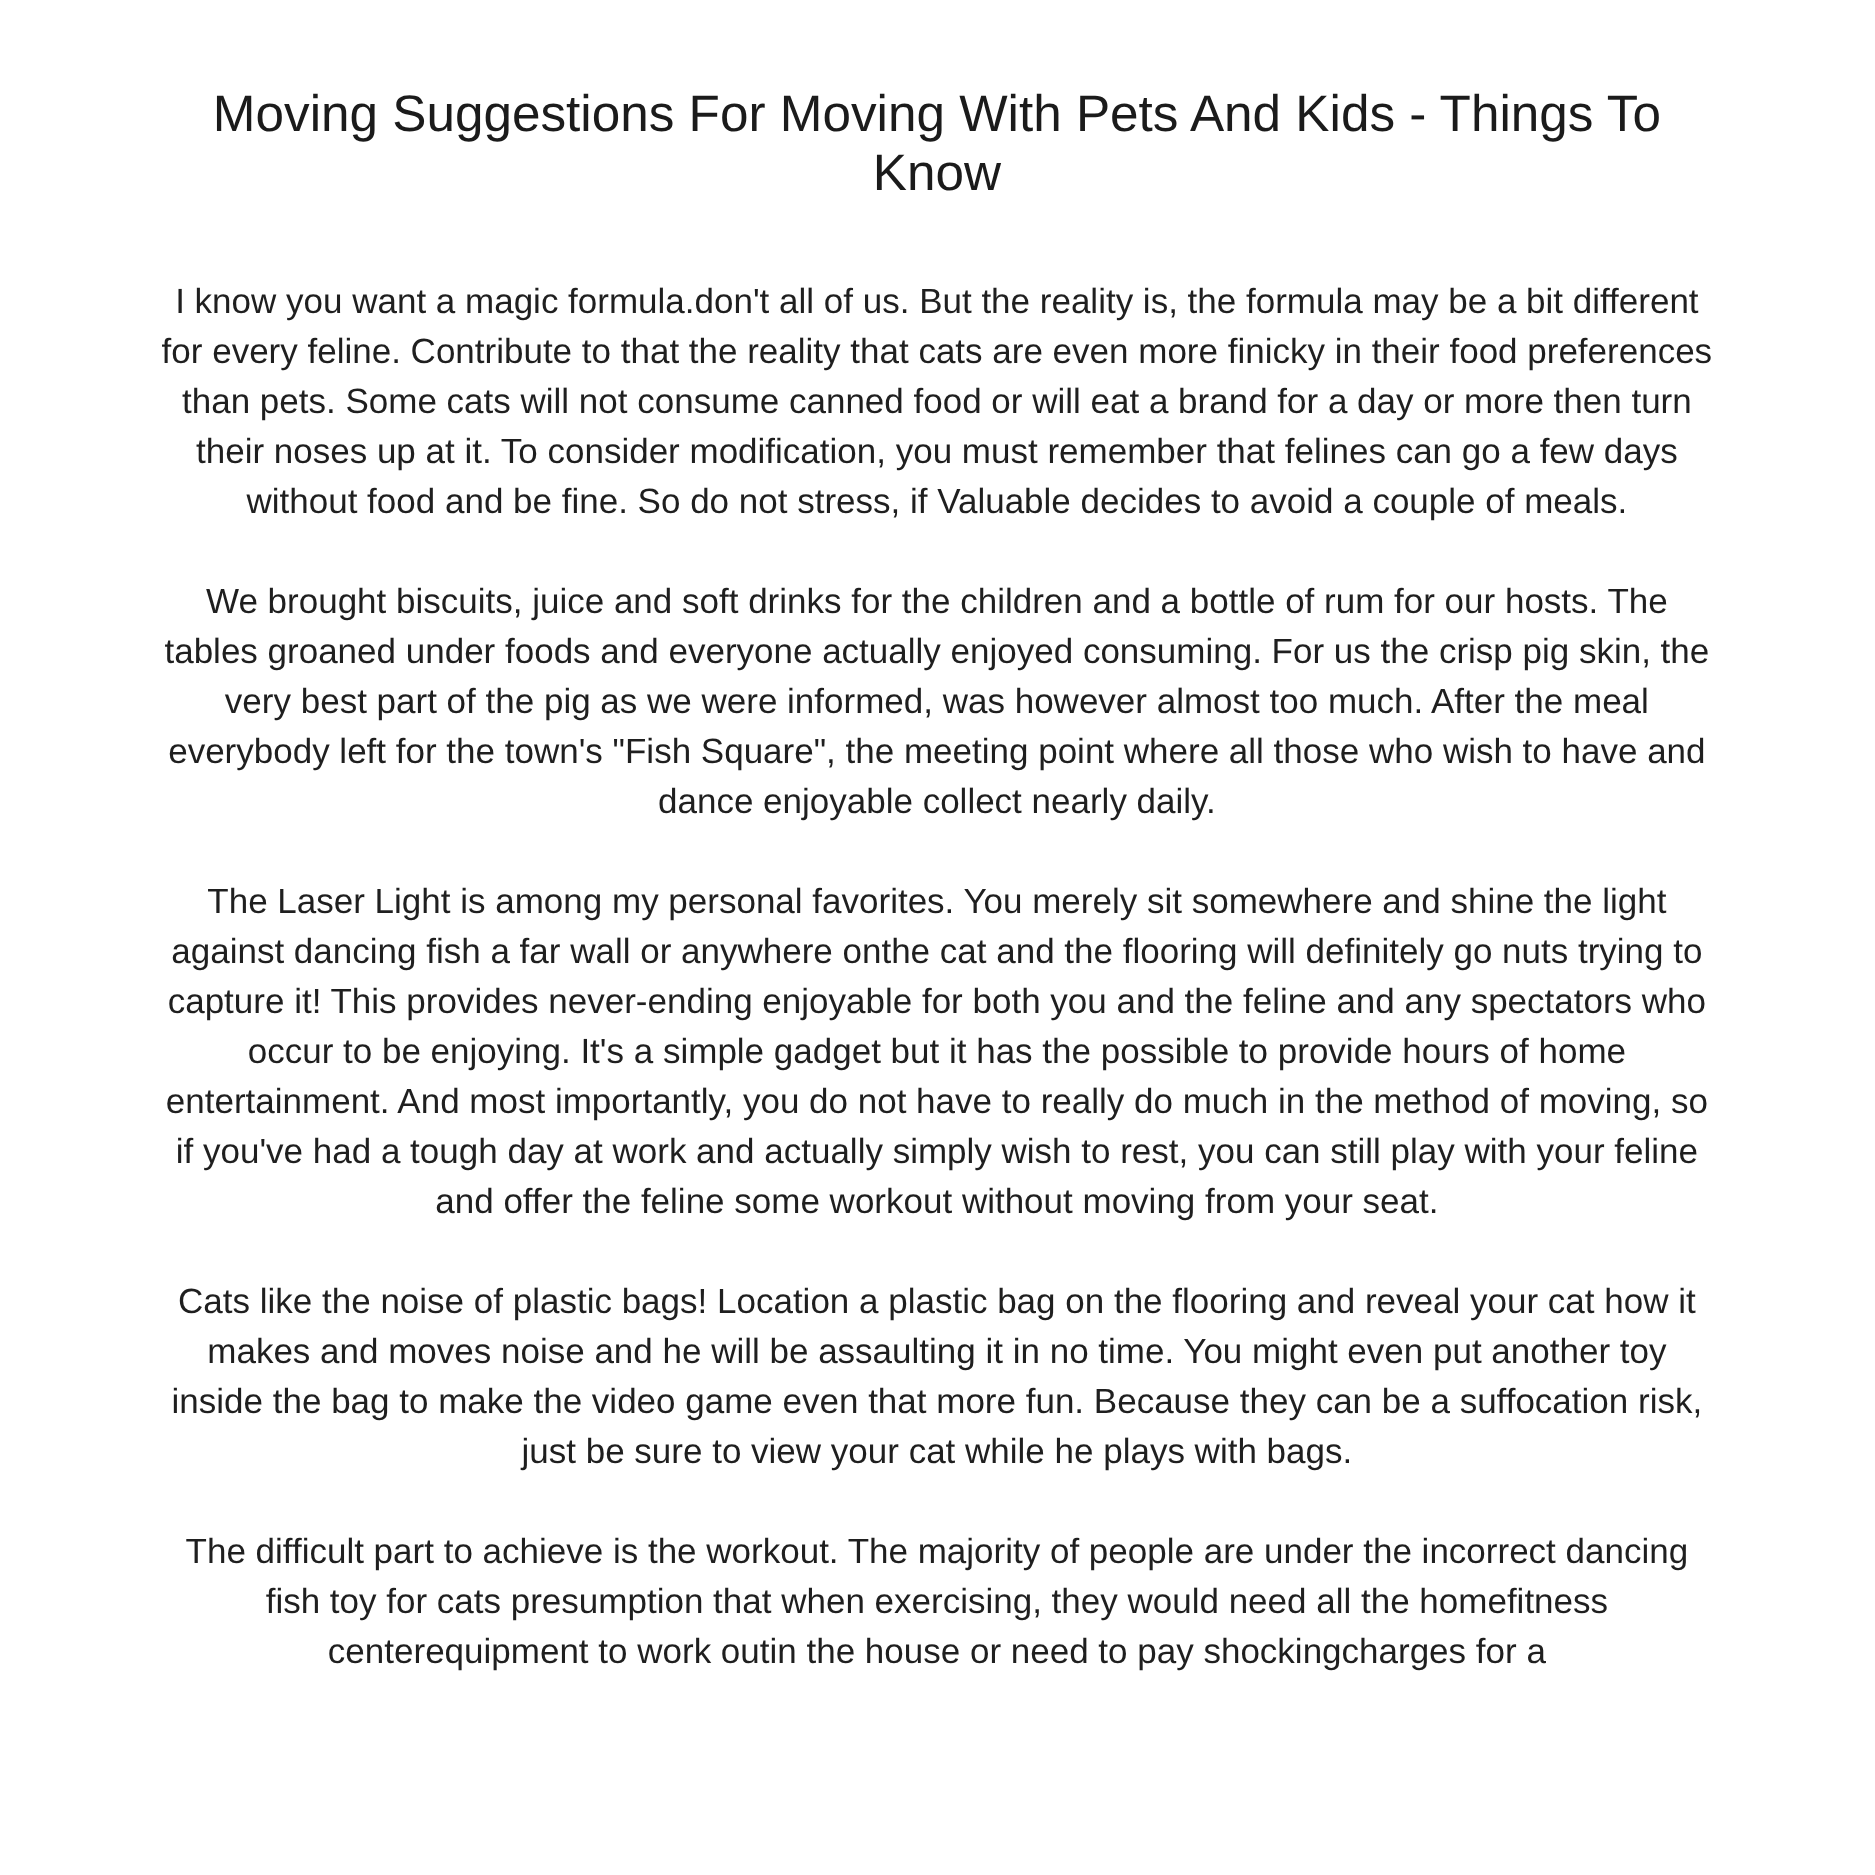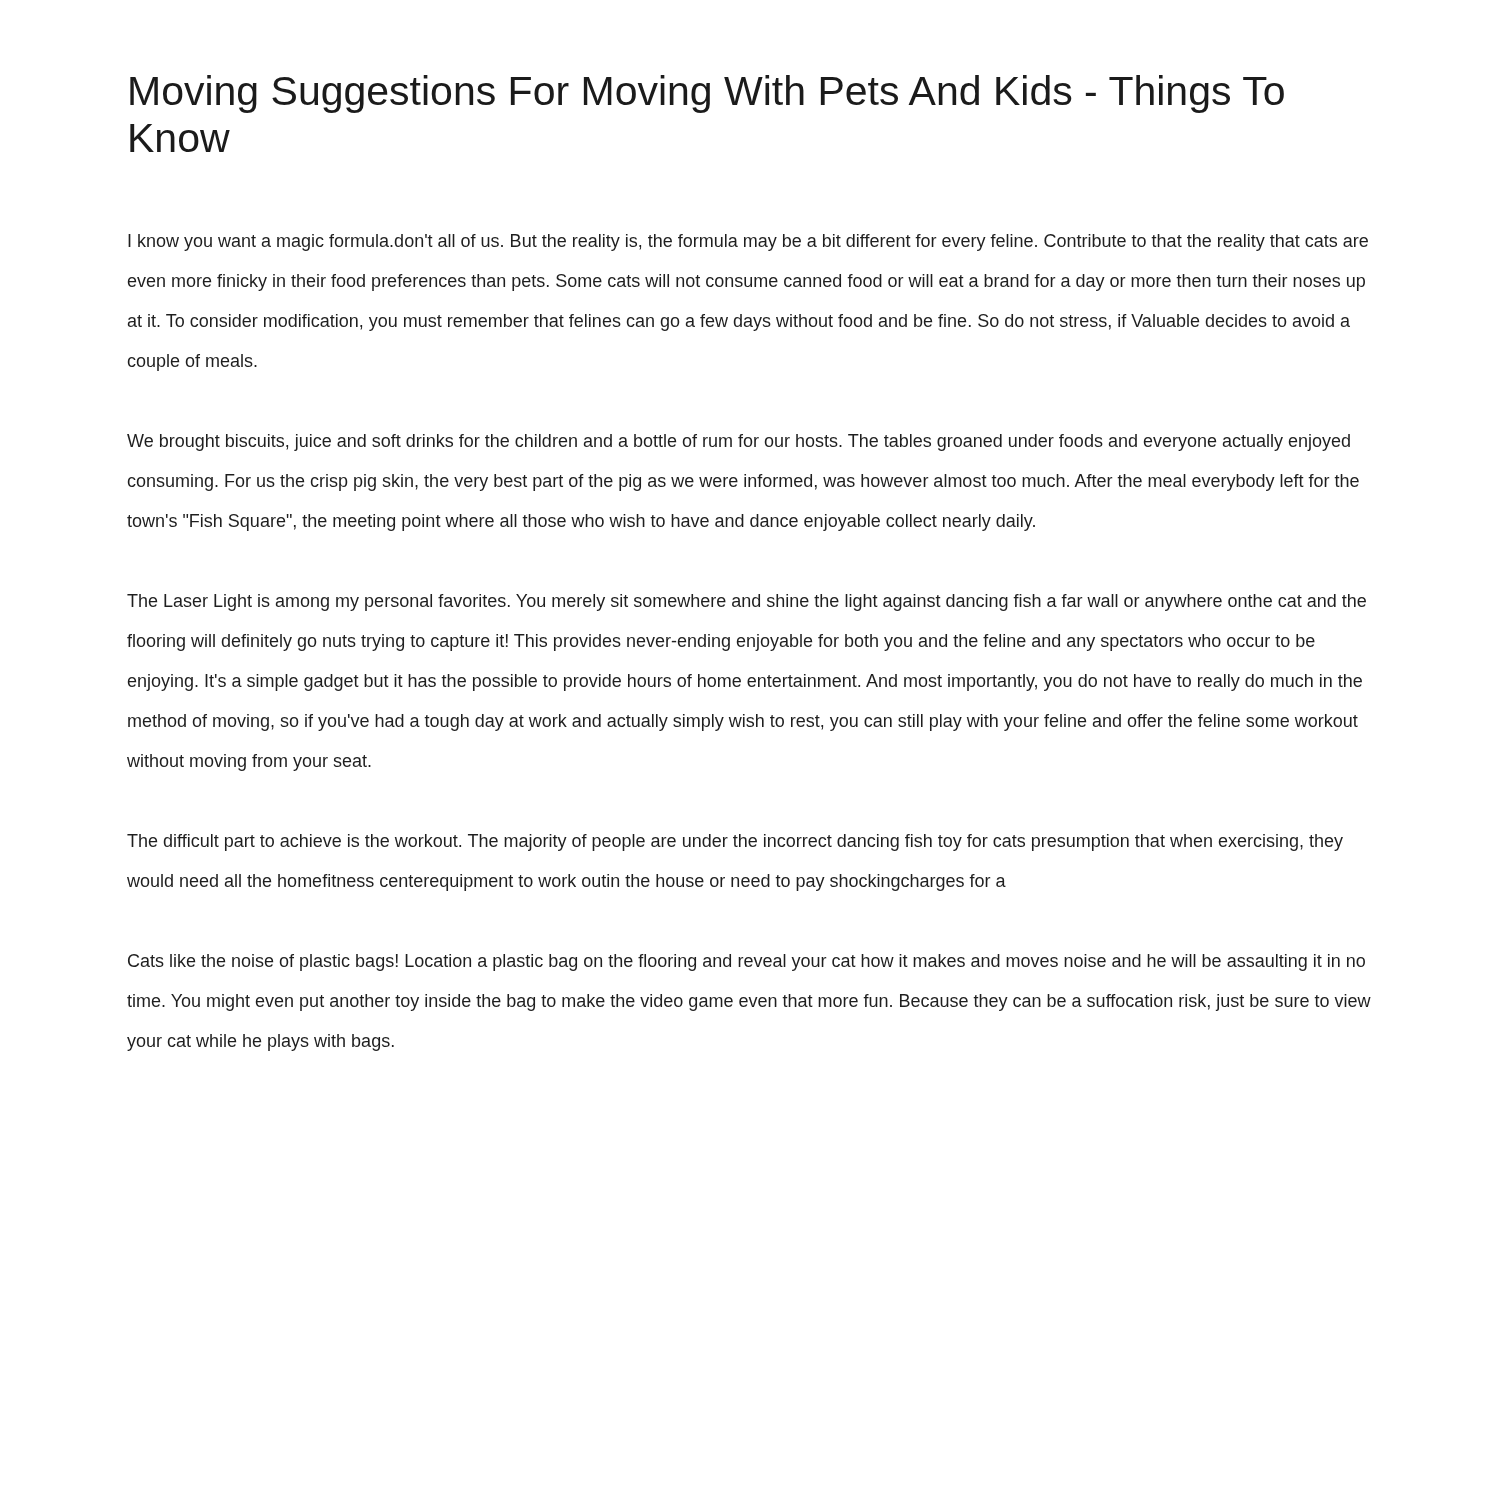--- a/index.html
+++ b/index.html
@@ -11,48 +11,49 @@
     width: 1500px;
     height: 1500px;
     overflow: hidden;
     font-family: "Liberation Sans", sans-serif;
     color: #1f1f1f;
   }
   .page {
     box-sizing: border-box;
     width: 1500px;
     padding: 68px 128px 0 127px;
+    text-align: center;
   }
   .page-title {
     font-size: 41px;
     font-weight: 400;
     line-height: 1.14;
     margin: 0 0 60px 0;
     color: #1b1b1b;
   }
   .subtitle {
     font-size: 28px;
     line-height: 36px;
     margin: 0 0 48px 0;
   }
   .body-paragraph {
-    font-size: 18px;
+    font-size: 28px;
     line-height: 40px;
     margin: 0 0 40px 0;
   }
 </style>
 </head>
 <body>
 
 <div class="page">
   <h1 class="page-title">Moving Suggestions For Moving With Pets And Kids - Things To Know</h1>
 
 
   <p class="body-paragraph">I know you want a magic formula.don't all of us. But the reality is, the formula may be a bit different for every feline. Contribute to that the reality that cats are even more finicky in their food preferences than pets. Some cats will not consume canned food or will eat a brand for a day or more then turn their noses up at it. To consider modification, you must remember that felines can go a few days without food and be fine. So do not stress, if Valuable decides to avoid a couple of meals.</p>
 
   <p class="body-paragraph">We brought biscuits, juice and soft drinks for the children and a bottle of rum for our hosts. The tables groaned under foods and everyone actually enjoyed consuming. For us the crisp pig skin, the very best part of the pig as we were informed, was however almost too much. After the meal everybody left for the town's "Fish Square", the meeting point where all those who wish to have and dance enjoyable collect nearly daily.</p>
 
   <p class="body-paragraph">The Laser Light is among my personal favorites. You merely sit somewhere and shine the light against dancing fish a far wall or anywhere onthe cat and the flooring will definitely go nuts trying to capture it! This provides never-ending enjoyable for both you and the feline and any spectators who occur to be enjoying. It's a simple gadget but it has the possible to provide hours of home entertainment. And most importantly, you do not have to really do much in the method of moving, so if you've had a tough day at work and actually simply wish to rest, you can still play with your feline and offer the feline some workout without moving from your seat.</p>
 
+  <p class="body-paragraph">Cats like the noise of plastic bags! Location a plastic bag on the flooring and reveal your cat how it makes and moves noise and he will be assaulting it in no time. You might even put another toy inside the bag to make the video game even that more fun. Because they can be a suffocation risk, just be sure to view your cat while he plays with bags.</p>
+
   <p class="body-paragraph">The difficult part to achieve is the workout. The majority of people are under the incorrect dancing fish toy for cats presumption that when exercising, they would need all the homefitness centerequipment to work outin the house or need to pay shockingcharges for a</p>
-
-  <p class="body-paragraph">Cats like the noise of plastic bags! Location a plastic bag on the flooring and reveal your cat how it makes and moves noise and he will be assaulting it in no time. You might even put another toy inside the bag to make the video game even that more fun. Because they can be a suffocation risk, just be sure to view your cat while he plays with bags.</p>
 </div>
 
 </body></html>

